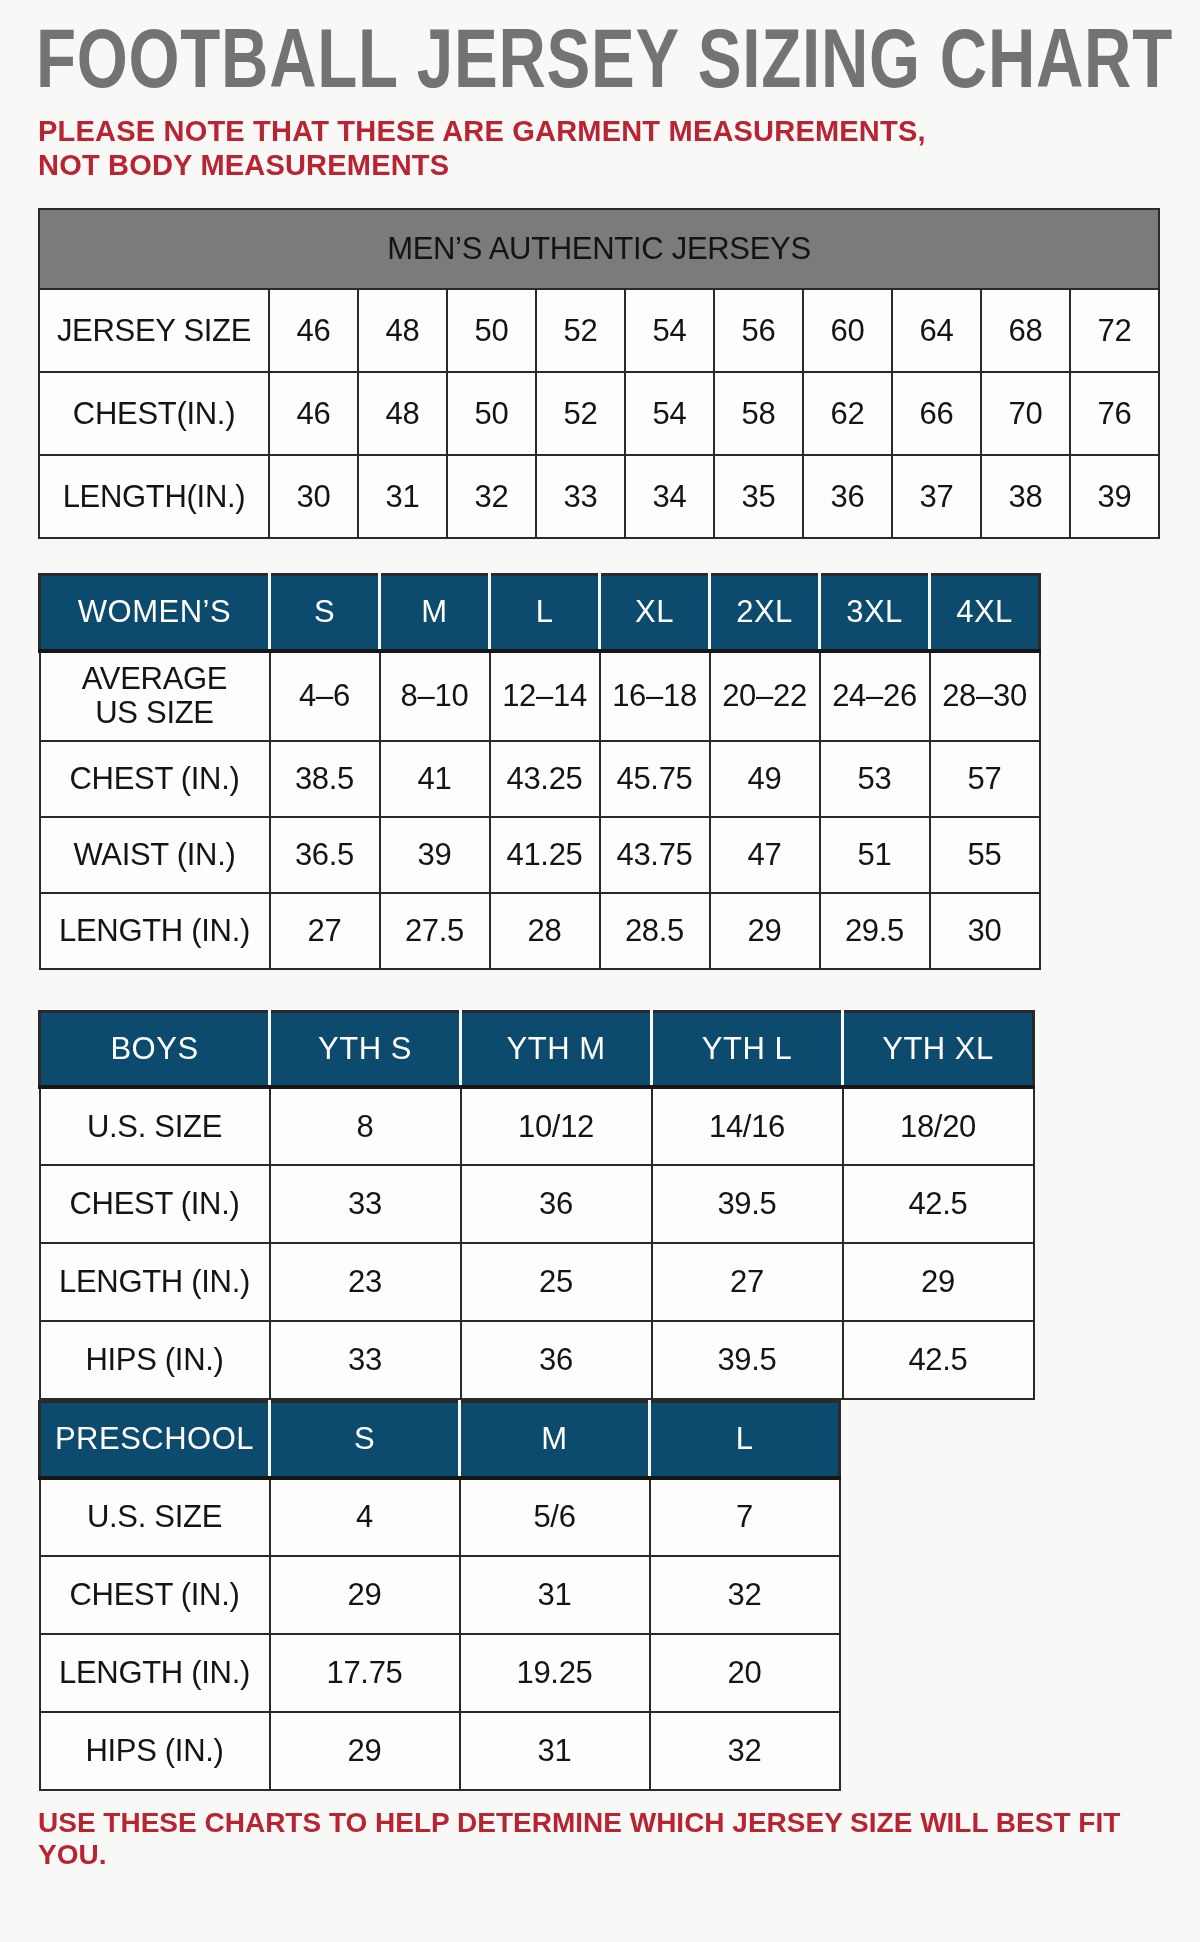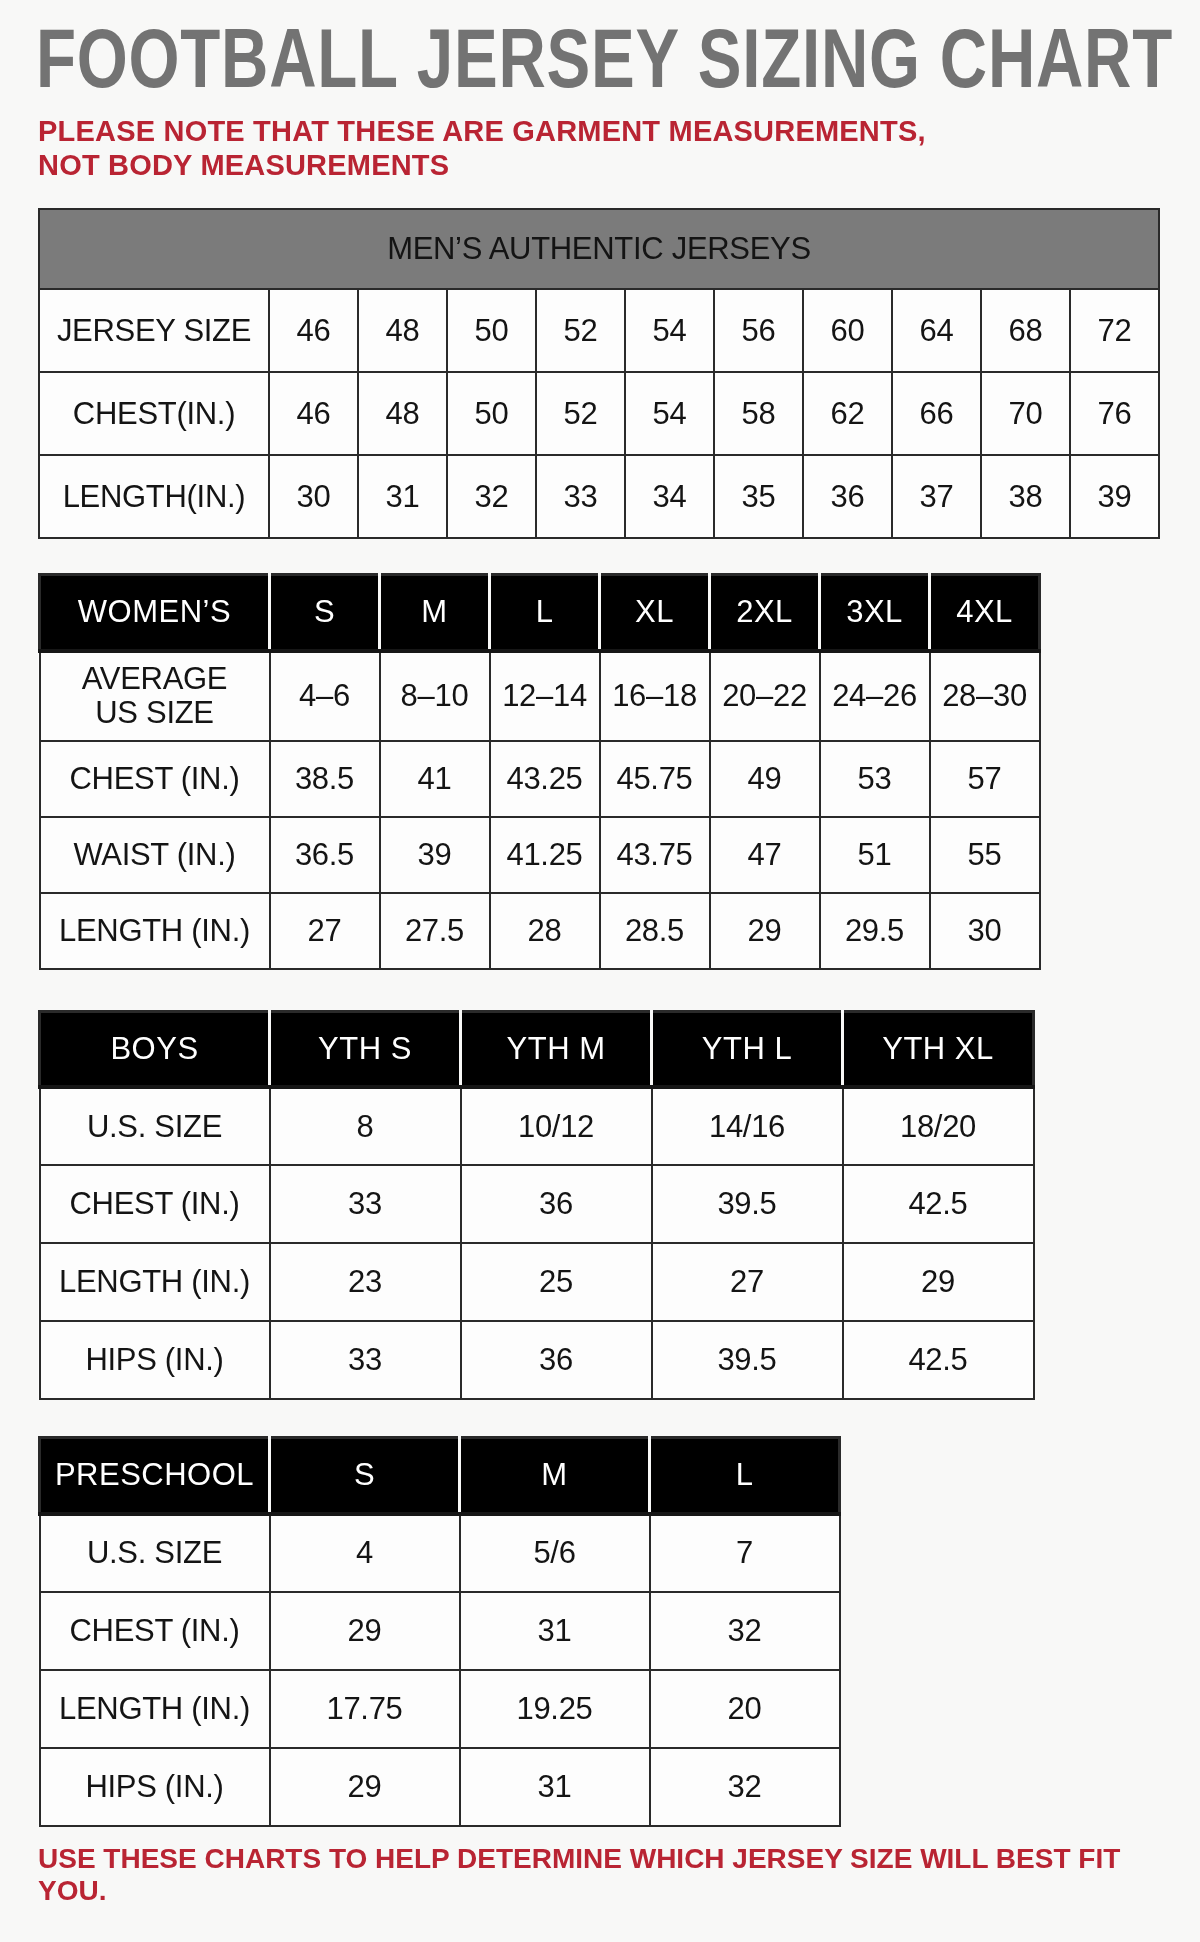--- a/index.html
+++ b/index.html
@@ -69,21 +69,21 @@
   th.banner{
     background:#7b7b7b;
     color:#ffffff;
     font-size:37px;
     letter-spacing:2px;
     border:3px solid #2a2a2a;
     border-bottom:4px solid #161616;
     font-weight:normal;
   }
   tr.ghead th{
-    background:#000000;
+    background:#0c4a6e;
     color:#ffffff;
     border-top:3px solid #2a2a2a;
     border-bottom:4px solid #161616;
     border-left:3px solid #f8f8f7;
     border-right:3px solid #f8f8f7;
     font-weight:normal;
     letter-spacing:0.5px;
   }
   tr.ghead th:first-child{border-left:3px solid #2a2a2a;}
   tr.ghead th:last-child{border-right:3px solid #2a2a2a;}
@@ -93,21 +93,21 @@
   #mens tr:first-child{height:80px;padding-left:10px;}
 
   #womens{margin-top:34px;}
   #womens tr{height:76px;}
   #womens tr.r-tall{height:90px;}
 
   #boys{margin-top:40px;}
   #boys tr{height:78px;}
   #boys tr.ghead{height:76px;}
 
-  #preschool{margin-top:36px;}
+  #preschool{}
   #preschool tr{height:78px;}
   #preschool tr.ghead{height:76px;}
 
   .narrow{display:block;max-width:160px;margin:0 auto;line-height:34px;}
 </style>
 </head>
 <body>
 
 <div class="page">
 

